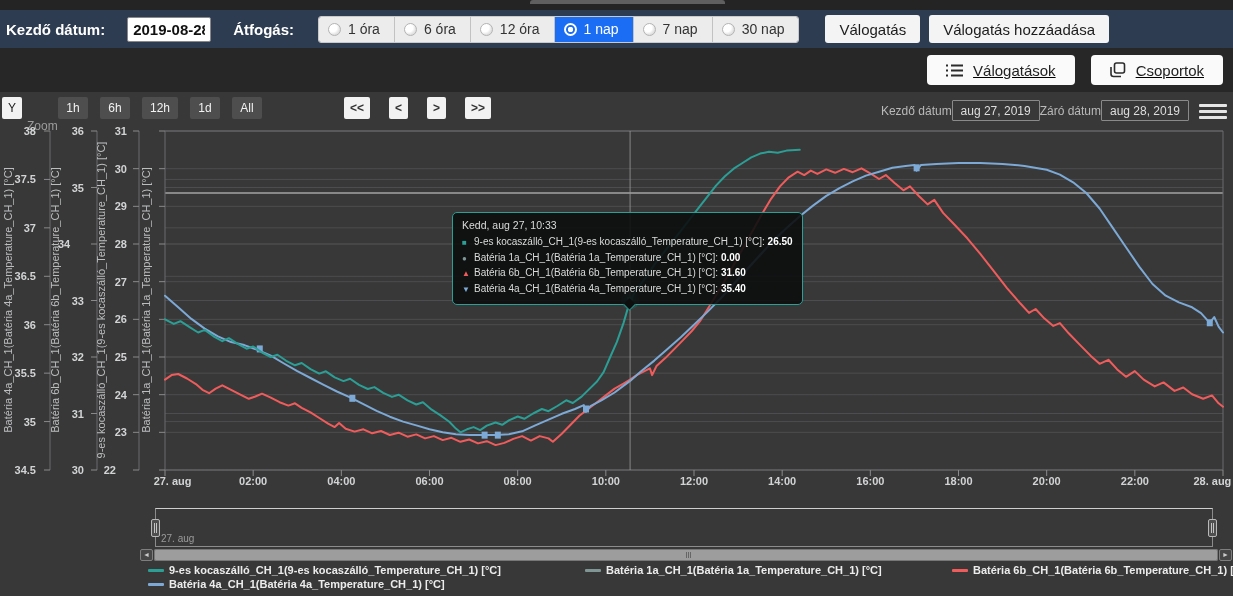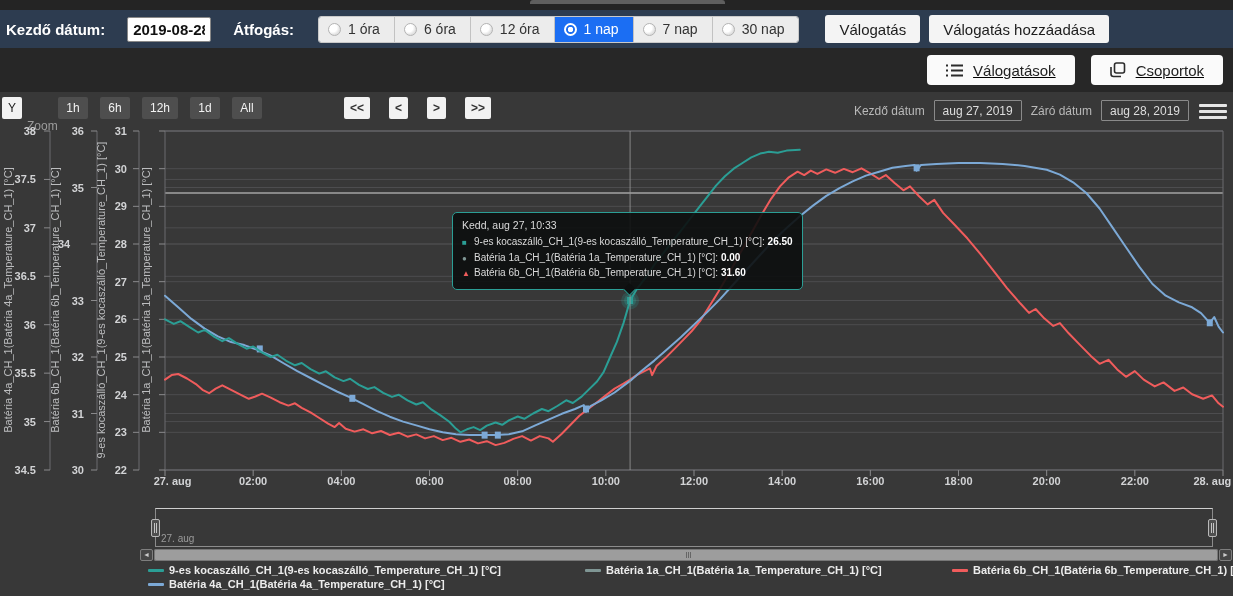--- a/index.html
+++ b/index.html
@@ -42,21 +42,21 @@
   .chart-panel { position:relative; height:504px; background:#383838; }
   .y-btn { position:absolute; left:2px; top:5px; width:20px; height:22px; background:#f2f2f2;
     border:none; border-radius:2px; font-size:12px; color:#222; font-family:inherit; cursor:pointer; }
   .zoom-label { position:absolute; left:27px; top:11px; color:#9c9c9c; font-size:12px;margin-top:16px; }
   .ranges { position:absolute; left:58px; top:5px; display:flex; gap:12px; }
   .range-btn { height:22px; min-width:30px; background:#4e4e4e; color:#f2f2f2; border:none;
     border-radius:2px; font-size:12px; padding:0 8px; font-family:inherit; cursor:pointer; }
   .pager { position:absolute; left:344px; top:5px; display:flex; gap:19px; }
   .pg-btn { height:22px; background:#f2f2f2; border:none; border-radius:2px; font-size:12px;
     font-weight:bold; color:#333; padding:0 6px; font-family:inherit; cursor:pointer; }
-  .range-inputs { position:absolute; right:44px; top:8px; display:flex; align-items:center; gap:9px; }
+  .range-inputs { position:absolute; right:44px; top:8px; display:flex; align-items:center; }
   .ri-label { color:#b9b9b9; font-size:12px; white-space:nowrap; }
   .ri-input { width:88px; height:21px; background:transparent; border:1px solid #8a8a8a;
     color:#dedede; font-size:12px; text-align:center; border-radius:1px; font-family:inherit; }
   .menu-btn { position:absolute; right:6px; top:9px; width:28px; height:20px; background:transparent;
     border:none; display:flex; flex-direction:column; gap:3px; justify-content:center; cursor:pointer; }
   .menu-btn span { height:3px; background:#e6e6e6; border-radius:1px; }
   .plot { position:absolute; inset:0; }
   .plot svg { position:absolute; left:0; top:0; }
   .ytick { position:absolute; width:40px; text-align:right; font-size:11px; font-weight:bold;
     color:#d2d3d5; }
@@ -323,21 +323,21 @@
         <div class="ytick" style="left: 44px; top: 372px;">30</div>
         <div class="ytick" style="left: 87px; top: 33px;">31</div>
         <div class="ytick" style="left: 87px; top: 70.6667px;">30</div>
         <div class="ytick" style="left: 87px; top: 108.333px;">29</div>
         <div class="ytick" style="left: 87px; top: 146px;">28</div>
         <div class="ytick" style="left: 87px; top: 183.667px;">27</div>
         <div class="ytick" style="left: 87px; top: 221.333px;">26</div>
         <div class="ytick" style="left: 87px; top: 259px;">25</div>
         <div class="ytick" style="left: 87px; top: 296.667px;">24</div>
         <div class="ytick" style="left: 87px; top: 334.333px;">23</div>
-        <div class="ytick" style="left: 87px; top: 372px;">22</div>
+        <div class="ytick" style="left: 76px; top: 372px;">22</div>
       </div>
     <div id="xlabels">
         <div class="xlabel" style="left: 165px; transform: translateX(-30%);">27. aug</div>
         <div class="xlabel" style="left: 253.167px; transform: translateX(-50%);">02:00</div>
         <div class="xlabel" style="left: 341.333px; transform: translateX(-50%);">04:00</div>
         <div class="xlabel" style="left: 429.5px; transform: translateX(-50%);">06:00</div>
         <div class="xlabel" style="left: 517.667px; transform: translateX(-50%);">08:00</div>
         <div class="xlabel" style="left: 605.833px; transform: translateX(-50%);">10:00</div>
         <div class="xlabel" style="left: 694px; transform: translateX(-50%);">12:00</div>
         <div class="xlabel" style="left: 782.167px; transform: translateX(-50%);">14:00</div>
@@ -347,20 +347,21 @@
         <div class="xlabel" style="left: 1134.83px; transform: translateX(-50%);">22:00</div>
         <div class="xlabel" style="left: 1223px; transform: translateX(-78%);">28. aug</div>
       </div>
 
     <div class="tooltip">
       <div class="tt-header">Kedd, aug 27, 10:33</div>
       <div id="tt-rows">
           <div class="tt-row"><span class="tt-glyph" style="color: rgb(43, 158, 149);">■</span><span>9-es kocaszálló_CH_1(9-es kocaszálló_Temperature_CH_1) [°C]: </span><span class="tt-val">26.50</span></div>
           <div class="tt-row"><span class="tt-glyph" style="color: rgb(127, 150, 148);">●</span><span>Batéria 1a_CH_1(Batéria 1a_Temperature_CH_1) [°C]: </span><span class="tt-val">0.00</span></div>
           <div class="tt-row"><span class="tt-glyph" style="color: rgb(240, 92, 92);">▲</span><span>Batéria 6b_CH_1(Batéria 6b_Temperature_CH_1) [°C]: </span><span class="tt-val">31.60</span></div>
+          <div class="tt-row"><span class="tt-glyph" style="color: rgb(124, 169, 214);">▼</span><span>Batéria 4a_CH_1(Batéria 4a_Temperature_CH_1) [°C]: </span><span class="tt-val">35.40</span></div>
         </div>
     </div>
 
     <div class="nav-box"></div>
     <div class="nav-handle" style="left:151px"></div>
     <div class="nav-handle" style="left:1208px"></div>
     <div class="nav-range-label">27. aug</div>
     <div class="sb-track"></div>
     <div class="sb-thumb"></div>
     <button class="sb-arrow" style="left:140px">◄</button>

